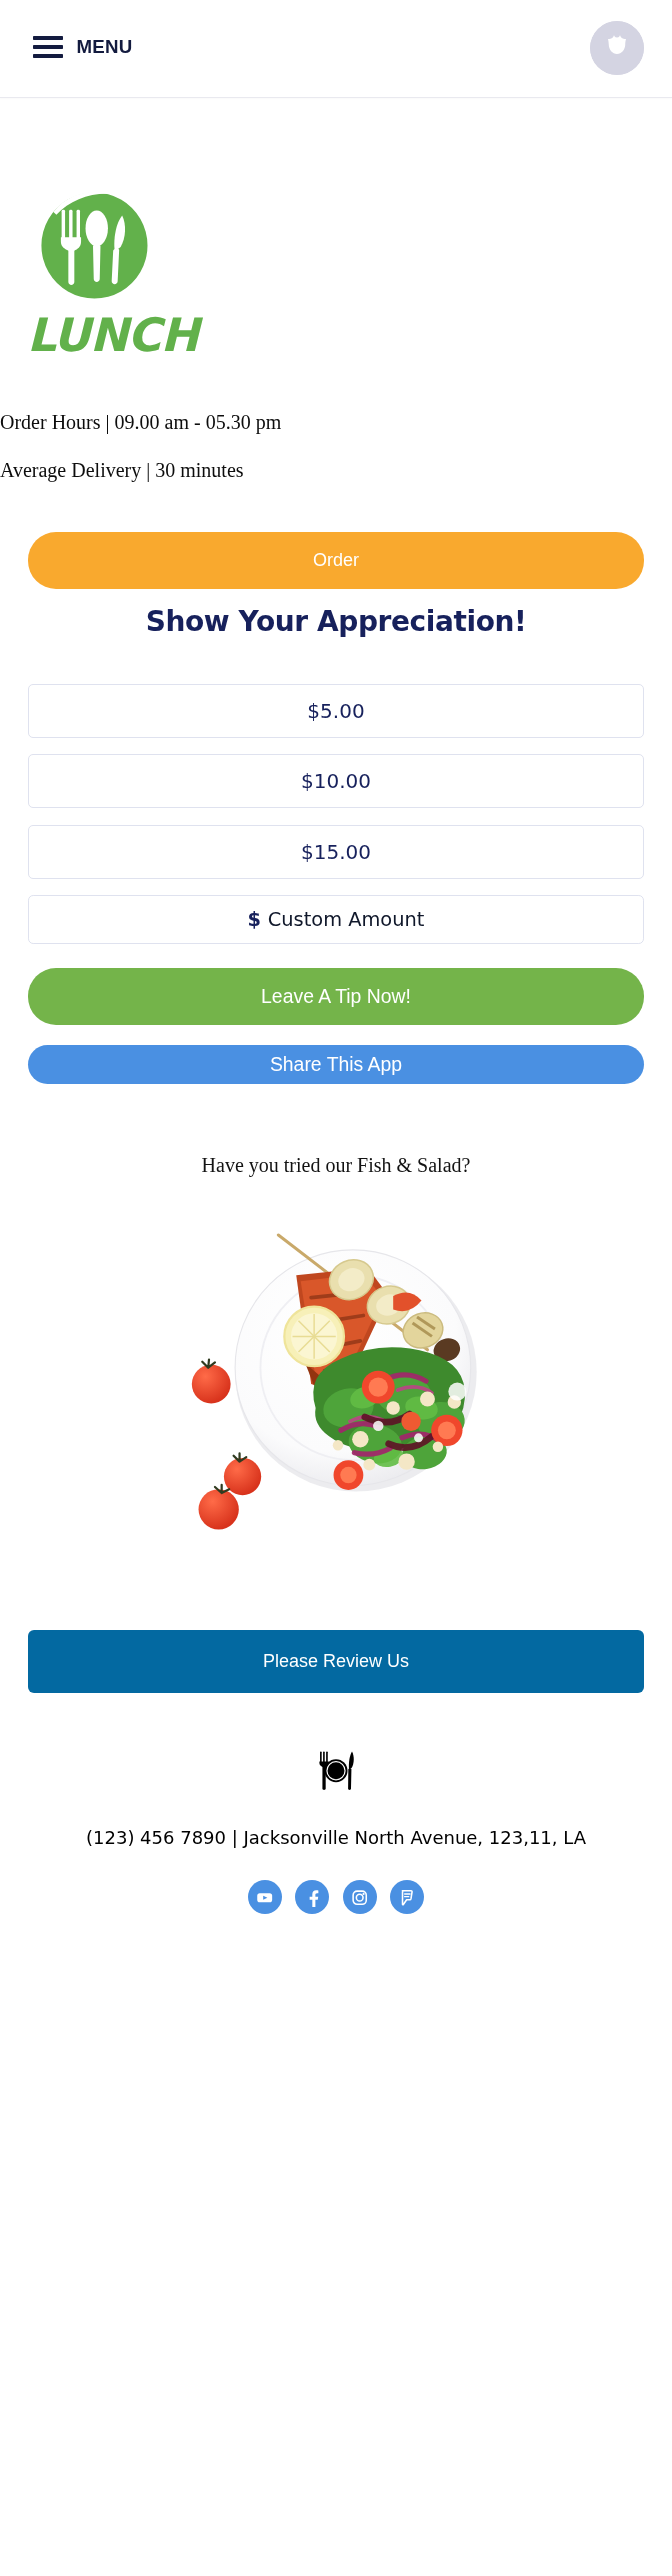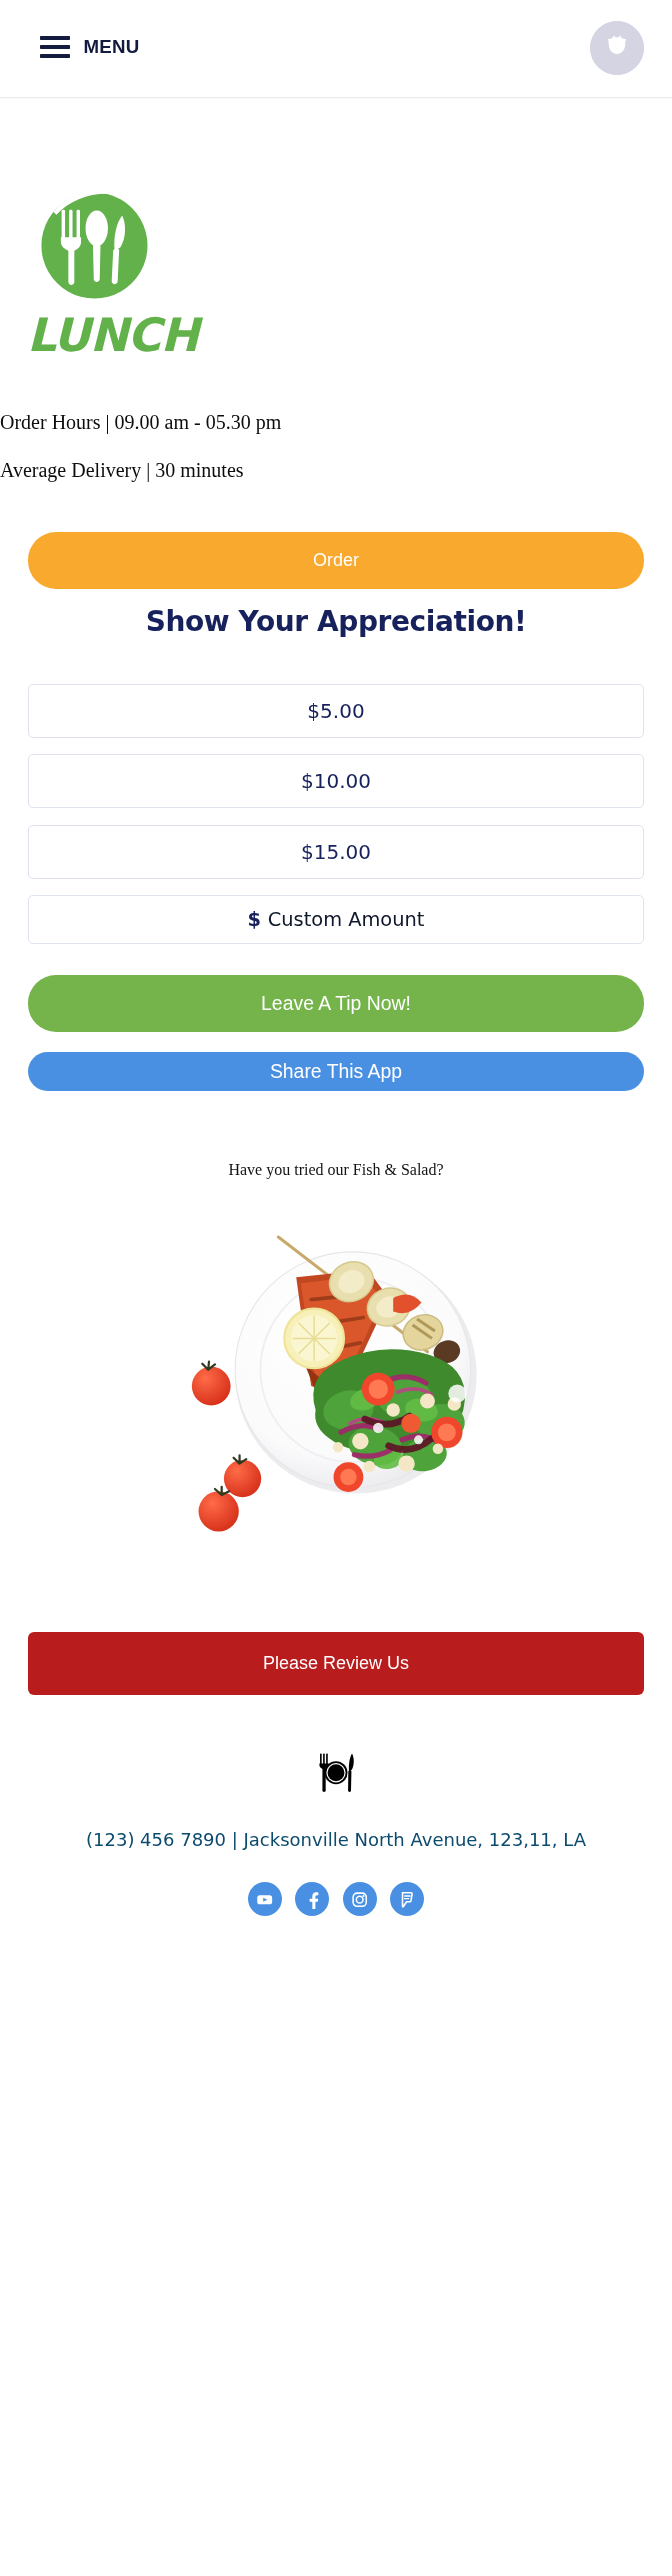--- a/index.html
+++ b/index.html
@@ -22,21 +22,21 @@
     position: relative;
     width: 672px;
     height: 98px;
     background: #ffffff;
     border-bottom: 0.7px solid #e9e9ef;
     box-shadow: 0 0.7px 2.2px rgba(0,0,0,0.045);
   }
 
   .menu-trigger {
     position: absolute;
-    left: 40px;
+    left: 33px;
     top: 36px;
     display: flex;
     align-items: center;
     gap: 13.4px;
     cursor: pointer;
   }
 
   .hamburger {
     width: 30px;
     height: 21.7px;
@@ -122,53 +122,53 @@
     height: 57px;
     border-radius: 28px;
     background: #f9a92e;
     margin-top: 36px;
   }
 
   .btn-tip {
     height: 57px;
     border-radius: 28px;
     background: #74b44a;
-    margin-top: 31px;
+    margin-top: 24px;
     font-size: 19.4px;
   }
 
   .btn-share {
     height: 39px;
     border-radius: 28px;
     background: #4a90e2;
     margin-top: 19.4px;
     font-size: 19.4px;
   }
 
   .btn-review {
     height: 63px;
     border-radius: 6px;
-    background: #b91c1c;
+    background: #0369a1;
     font-size: 18px;
   }
 
   
   .appreciation {
     text-align: center;
     font-size: 28px;
     font-weight: 700;
     color: #17215c;
     font-family: "DejaVu Sans", sans-serif;
     letter-spacing: -0.4px;
   }
 
   .fish-heading {
     margin-top: 54px;
     text-align: center;
-    font-size: 16px;
+    font-size: 20px;
     color: #131313;
     font-family: "Liberation Serif", serif;
   }
 
   
   .tip-list { margin-top: 30px; }
 
   .tip-option {
     height: 54px;
     border: 0.7px solid #dfe2ef;
@@ -226,21 +226,21 @@
     margin-top: 54px;
     text-align: center;
     padding-bottom: 45px;
   }
   .cutlery-icon { display: block; margin: 0 auto; }
   .footer-address {
     margin: 33px auto 0;
     width: 567px;
     font-size: 18px;
     line-height: 1.35;
-    color: #0c4a6e;
+    color: #000000;
     font-family: "DejaVu Sans", sans-serif;
   }
   .socials {
     margin-top: 30px;
     display: flex;
     justify-content: center;
     gap: 13.4px;
   }
   .social {
     width: 34px;

